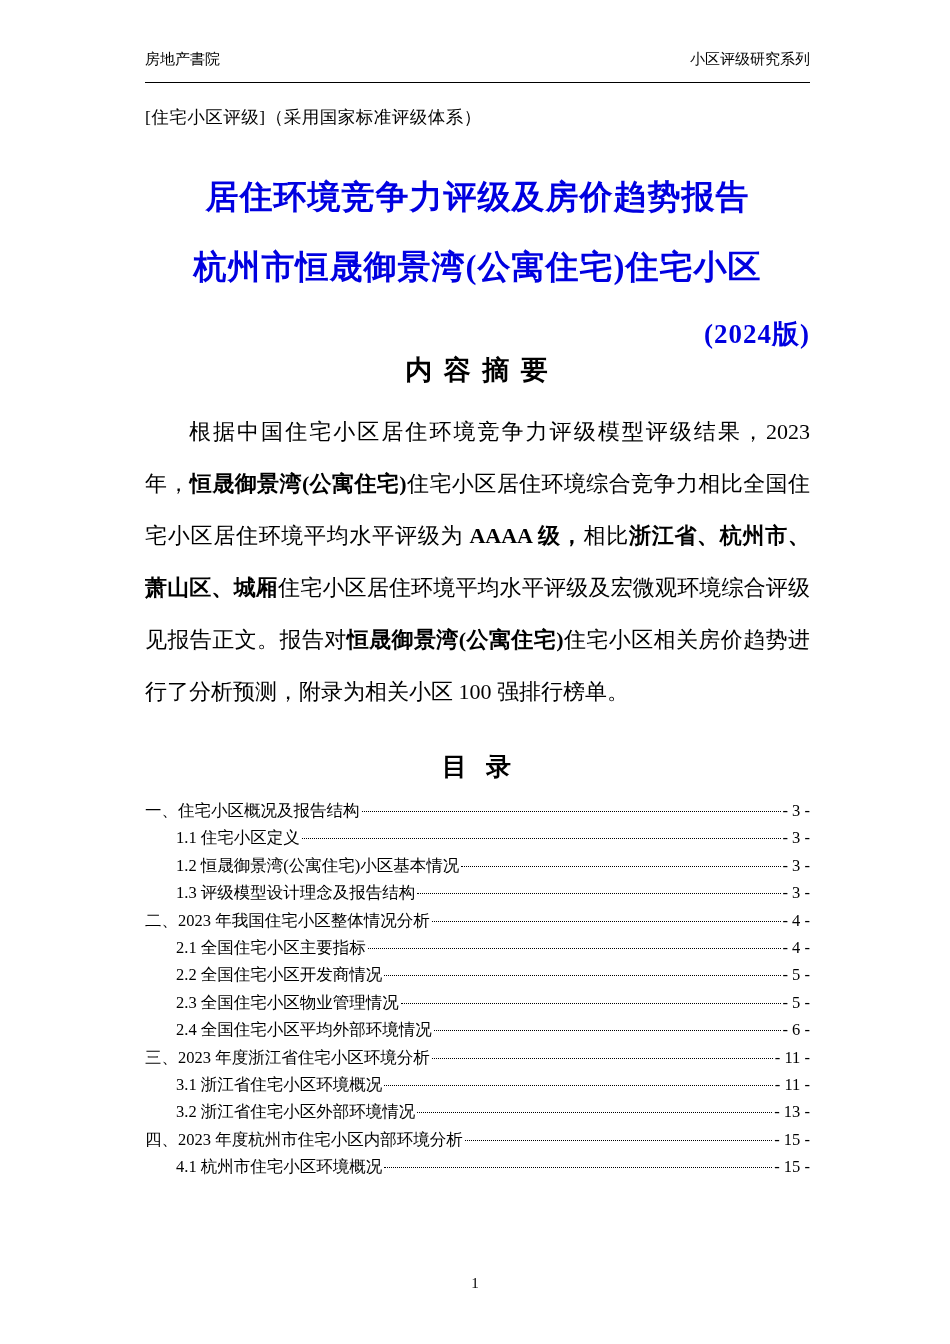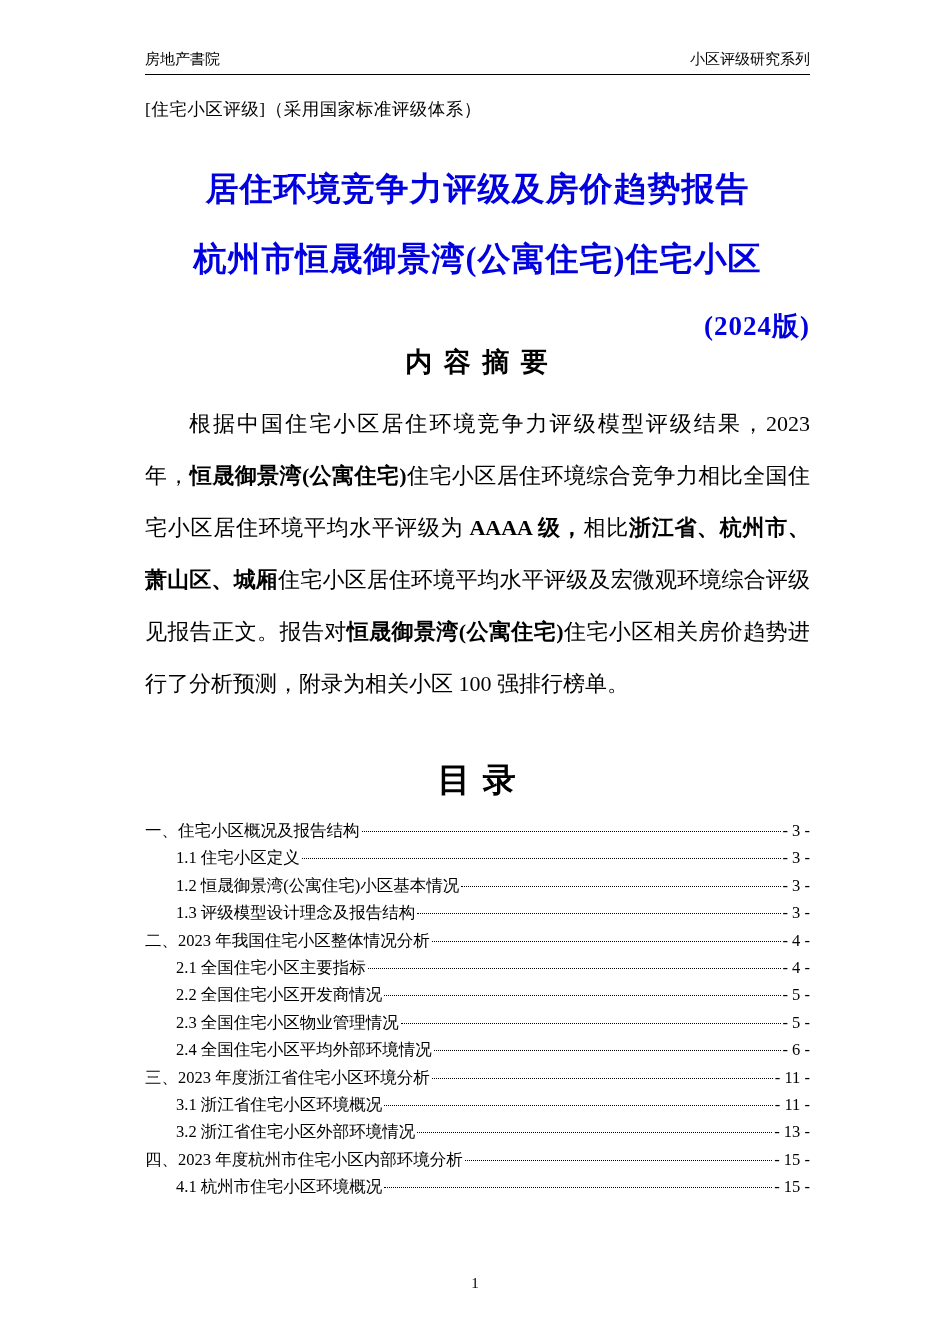--- a/index.html
+++ b/index.html
@@ -18,21 +18,21 @@
     box-sizing: border-box;
     padding: 50px 140px 0 145px;
     overflow: hidden;
   }
   
   .doc-header {
     display: flex;
     justify-content: space-between;
     align-items: flex-end;
     font-size: 15px;
-    padding-bottom: 5px;
+    padding-bottom: 13px;
     border-bottom: 1.5px solid #000000;
   }
   
   .bracket-line {
     margin-top: 22px;
     font-size: 17.5px;
     font-weight: normal;
     letter-spacing: 0.5px;
   }
   
@@ -69,25 +69,25 @@
     font-size: 22px;
     line-height: 52px;
     text-align: justify;
     text-indent: 2em;
   }
   .summary-paragraph .bold {
     font-weight: bold;
   }
   
   .toc-heading {
-    margin-top: 48px;
-    text-align: center;
-    font-size: 33px;
-    font-weight: bold;
-    font-family: Liberation Serif, serif;
+    margin-top: 32px;
+    text-align: center;
+    font-size: 25px;
+    font-weight: bold;
+    font-family: Liberation Mono, monospace;
     letter-spacing: 2px;
   }
   .toc-list {
     margin-top: 14px;
     font-size: 16.5px;
   }
   .toc-row {
     display: flex;
     align-items: baseline;
     height: 27.4px;

